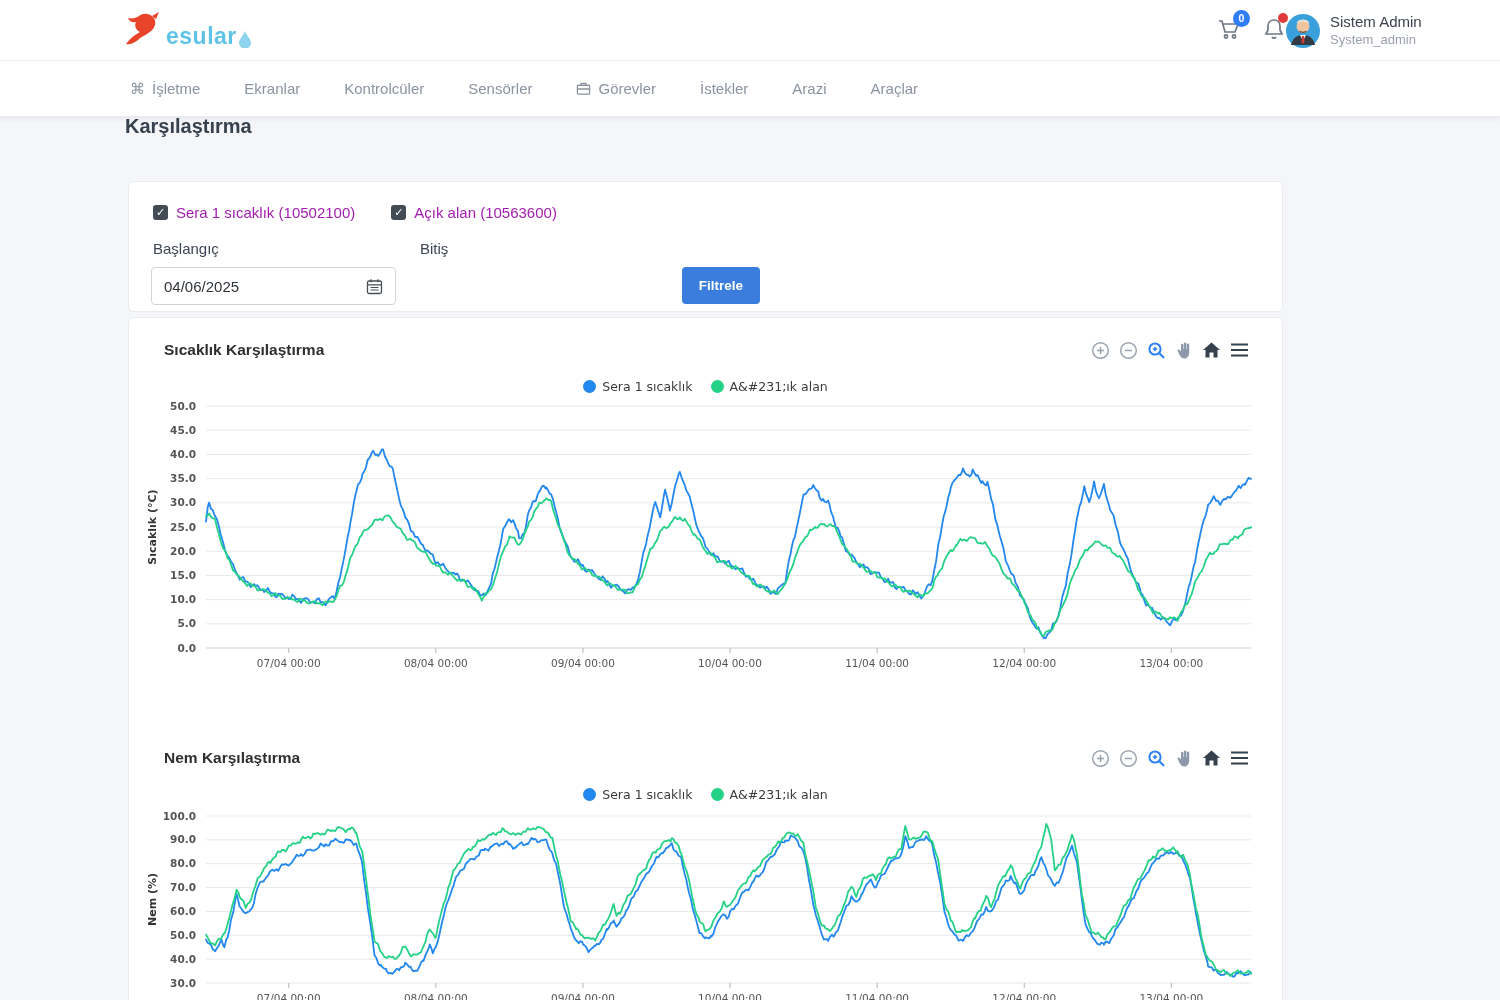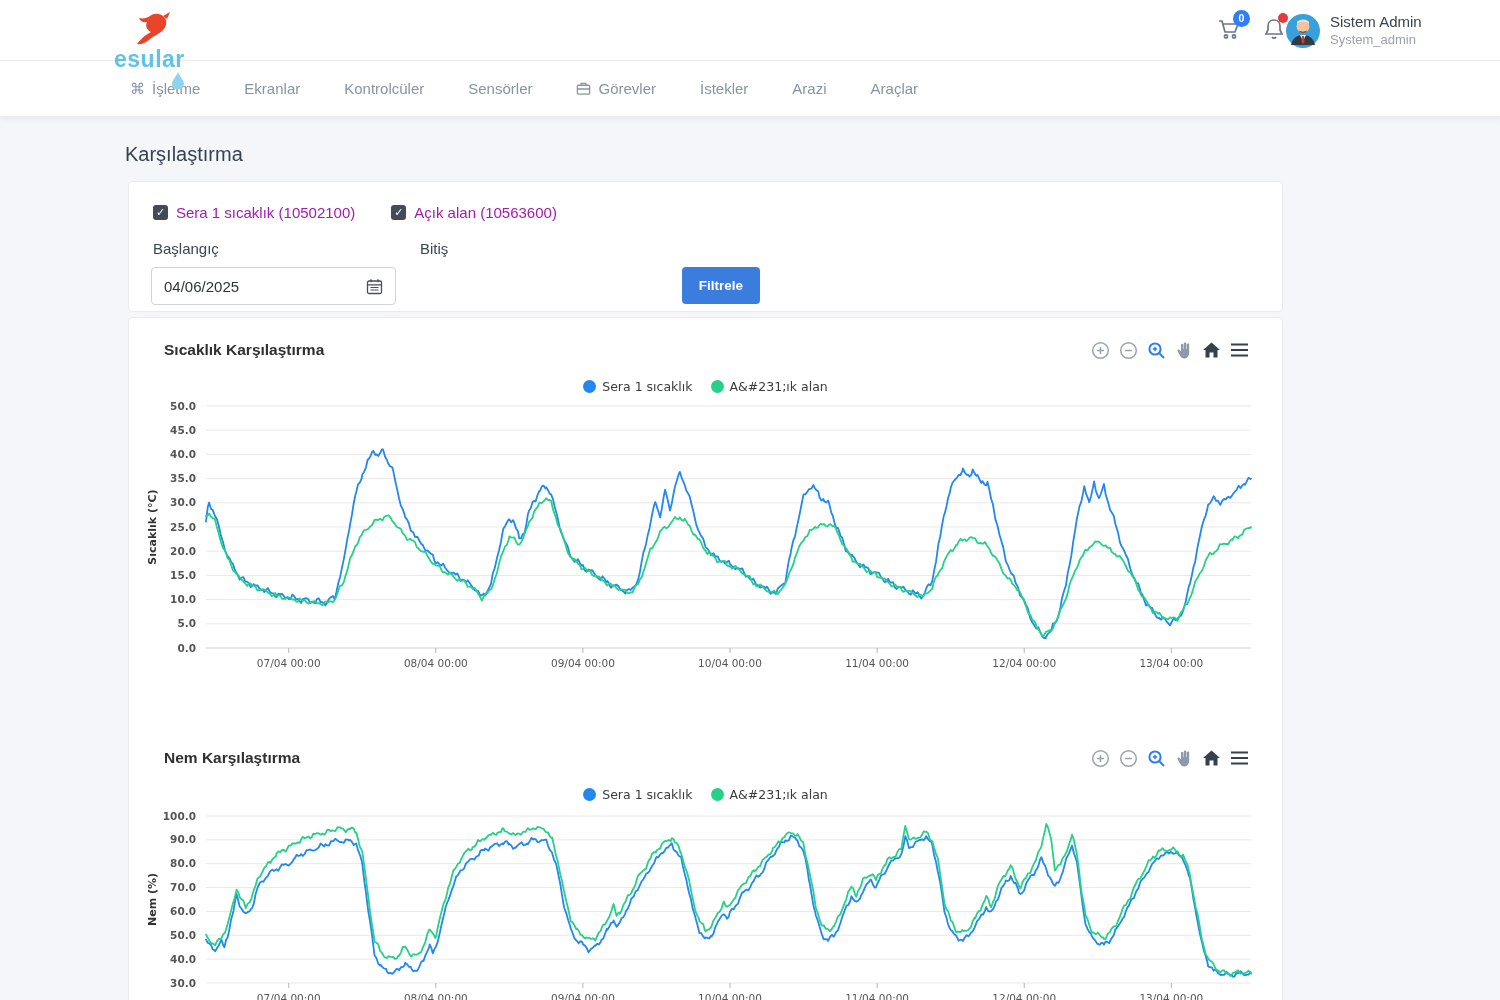--- a/index.html
+++ b/index.html
@@ -1,39 +1,39 @@
 <!DOCTYPE html>
 <html><head>
 <meta charset="utf-8">
 <style>
   * { margin:0; padding:0; box-sizing:border-box; }
   html,body { width:1500px; height:1000px; overflow:hidden; background:#f4f6f9;
     font-family:"Liberation Sans", sans-serif; }
   
   .app-header { position:absolute; left:0; top:0; width:1500px; height:61px; background:#fff;
     border-bottom:1px solid #ebedf0; z-index:5; }
-  .logo { position:absolute; left:122px; top:10px; display:flex; align-items:flex-end; cursor:pointer;flex-direction:column; }
+  .logo { position:absolute; left:122px; top:10px; display:flex; align-items:flex-end; cursor:pointer; }
   .logo-text { font-size:23px; font-weight:bold; color:#5fc3e7; letter-spacing:0.5px; line-height:1; margin-left:-8px; }
   .hdr-right { position:absolute; right:215px; top:0; height:61px; display:flex; align-items:center; gap:22px; }
   .icon-btn { position:relative; cursor:pointer; }
   .badge { position:absolute; top:-7px; right:-9px; min-width:17px; height:17px; border-radius:9px;
     background:#2f7ef7; color:#fff; font-size:10.5px; font-weight:bold; display:flex; align-items:center;
     justify-content:center; padding:0 4px; }
   .dot { position:absolute; top:-4px; right:-3px; width:10px; height:10px; border-radius:50%; background:#e23b3b; }
   .user-block { position:absolute; right:0; top:0; width:215px; height:61px; display:flex; align-items:center; gap:9px; cursor:pointer; }
   .user-name { font-size:15px; color:#3c434c; font-weight:normal; line-height:1.25; }
   .user-handle { font-size:13px; color:#9aa1ab; line-height:1.25; }
   
   .nav-bar { position:absolute; left:0; top:61px; width:1500px; height:56px; background:#fff;
     border-bottom:1px solid #e8eaed; box-shadow:0 3px 4px rgba(60,70,90,.06); z-index:4;
     display:flex; align-items:center; padding-left:130px; gap:44px; }
   .nav-item { display:flex; align-items:center; gap:7px; color:#8a93a0; font-size:15px; cursor:pointer; white-space:nowrap; }
   .nav-item .glyph { font-size:15px; line-height:1; }
   
-  .page-title { position:absolute; left:125px; top:115px; font-size:20px; font-weight:normal; color:#37424e;margin-top:28px; }
+  .page-title { position:absolute; left:125px; top:115px; font-size:20px; font-weight:bold; color:#37424e; }
   .card { position:absolute; left:128px; width:1155px; background:#fff; border:1px solid #e9ebee; border-radius:5px; }
   .filter-card { top:181px; height:131px; }
   .charts-card { top:317px; height:790px; }
   
   .cb-row { position:absolute; left:24px; top:22px; display:flex; gap:36px; align-items:center; }
   .cb-group { display:flex; align-items:center; gap:8px; cursor:pointer; }
   .checkbox { width:15px; height:15px; border-radius:3px; background:#434c55; color:#fff; font-size:11px;
     display:flex; align-items:center; justify-content:center; line-height:1; }
   .cb-label { font-size:15px; color:#a21caf; }
   .field-label { position:absolute; top:58px; font-size:15px; color:#3c4653;text-align:center; }

